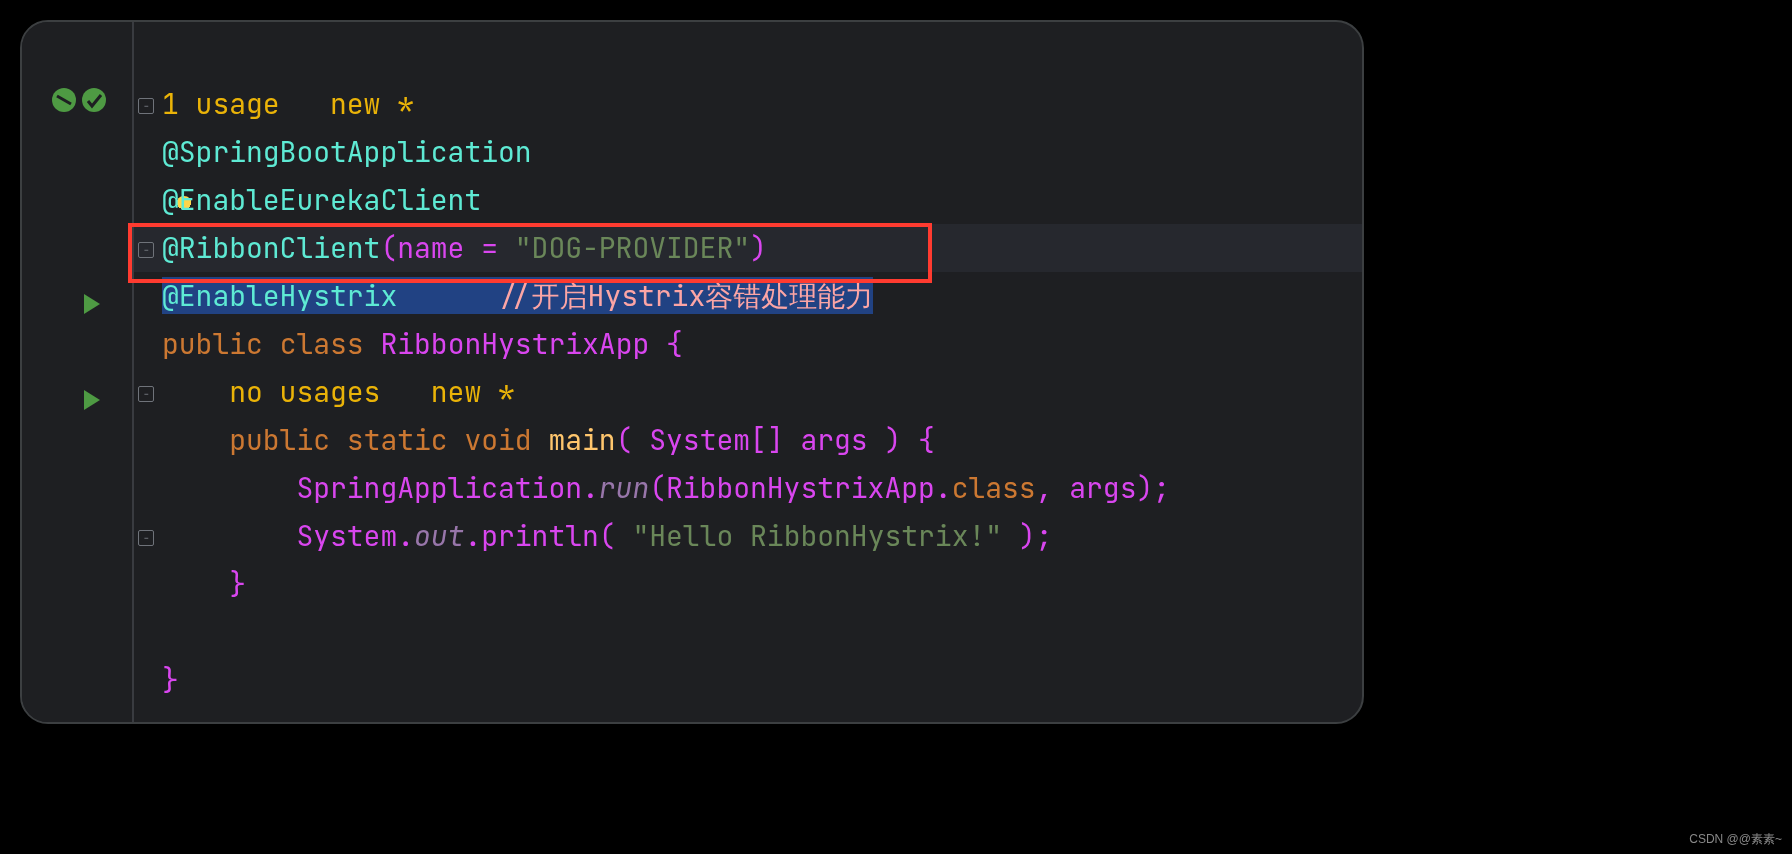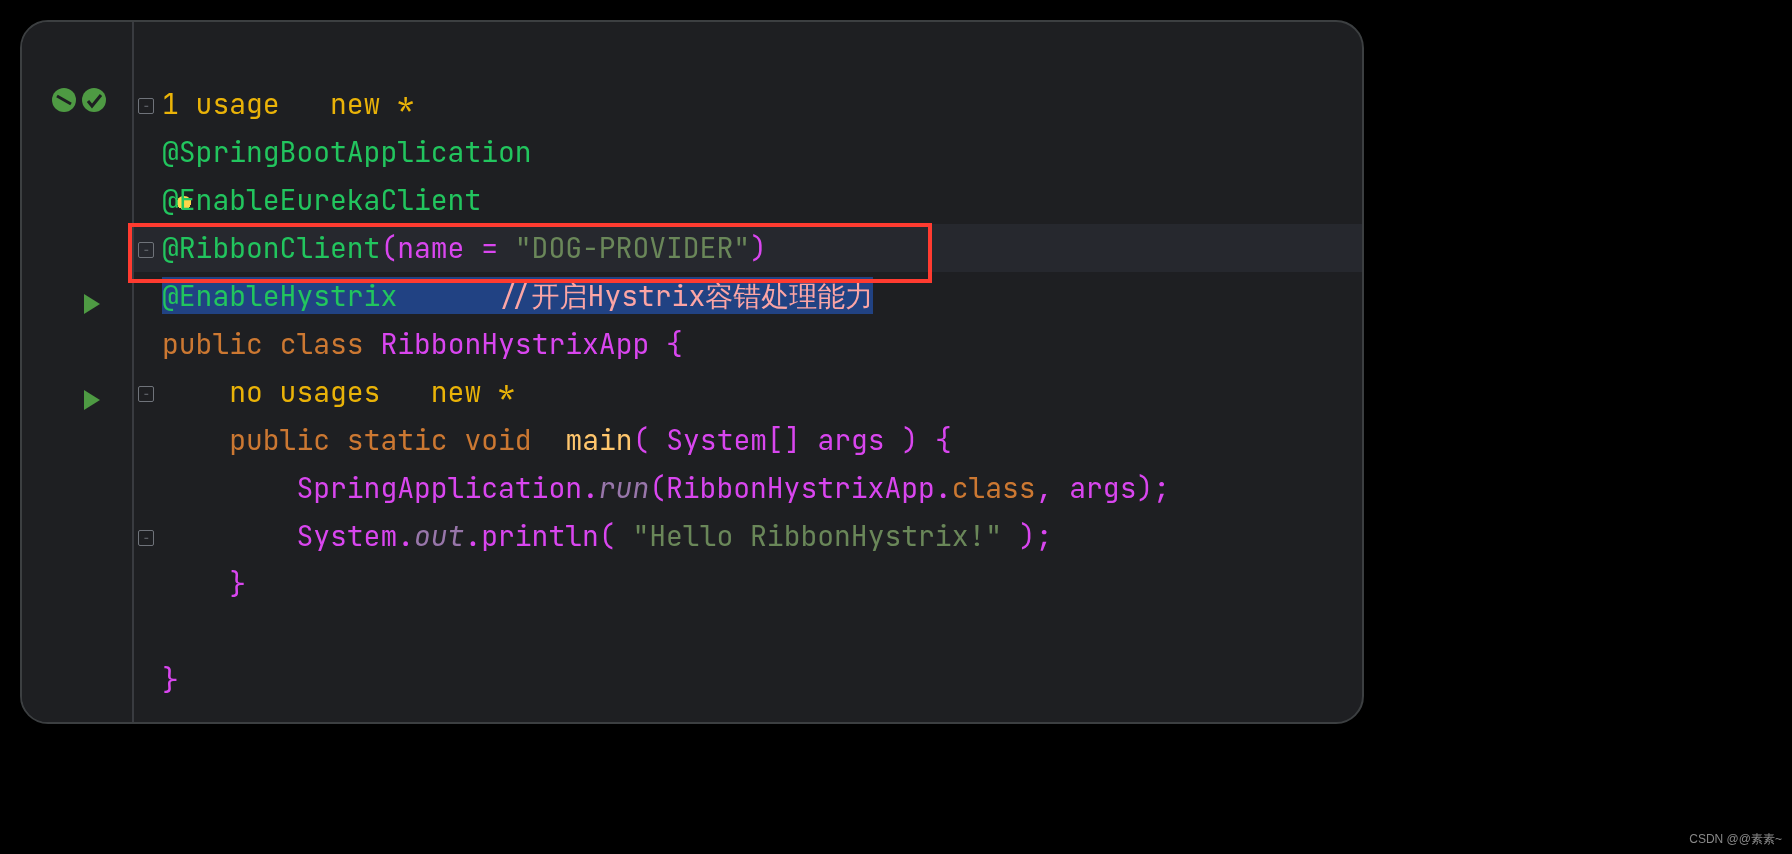--- a/index.html
+++ b/index.html
@@ -1,25 +1,25 @@
 <!DOCTYPE html>
 <html><head>
 <meta charset="utf-8">
 <style>
   html,body{margin:0;padding:0;background:#000;width:1792px;height:854px;overflow:hidden;font-family:"JetBrains Mono","Fira Code",Consolas,monospace;}
   .frame{position:absolute;left:20px;top:20px;width:1340px;height:700px;background:#1e1f22;border:2px solid #3c3f41;border-radius:28px;overflow:hidden;}
   .gutter{position:absolute;left:0;top:0;width:110px;height:100%;background:#1e1f22;}
   .divider{position:absolute;left:110px;top:0;width:2px;height:100%;background:#393b40;}
   .code{position:absolute;left:140px;top:10px;right:10px;font-size:28px;line-height:48px;white-space:pre;color:#bcbec4;}
-  .ann{color:#22c55e;margin-top:28px;}
+  .ann{color:#5eead4;margin-top:28px;}
   .keyword{color:#cc7832;}
   .str{color:#6a8759;}
   .comment{color:#fca5a5;}
   .ident{color:#d946ef;}
-  .method{color:#ffc66d;margin-left:17px;}
+  .method{color:#ffc66d;}
   .static-ital{color:#9876aa;font-style:italic;}
   .hint{color:#eab308;font-style:normal;}
   .caret-line{position:absolute;left:112px;right:0;height:48px;background:#26282e;}
   .sel{background:#214283;}
   .redbox{position:absolute;border:4px solid #ff3b30;pointer-events:none;}
   .run-tri{width:0;height:0;border-top:10px solid transparent;border-bottom:10px solid transparent;border-left:16px solid #4e9a43;}
   .fold{width:14px;height:14px;border:1px solid #6f737a;border-radius:2px;display:flex;align-items:center;justify-content:center;color:#6f737a;font-size:12px;line-height:1;}
   .gutter-item{position:absolute;display:flex;align-items:center;justify-content:center;}
   .bulb{width:16px;height:16px;background:radial-gradient(circle at 50% 40%,#ffd54a 0 55%,transparent 56%);border-radius:50%;}
   .watermark{position:absolute;right:10px;bottom:6px;color:#888;font-size:12px;font-family:sans-serif;}

